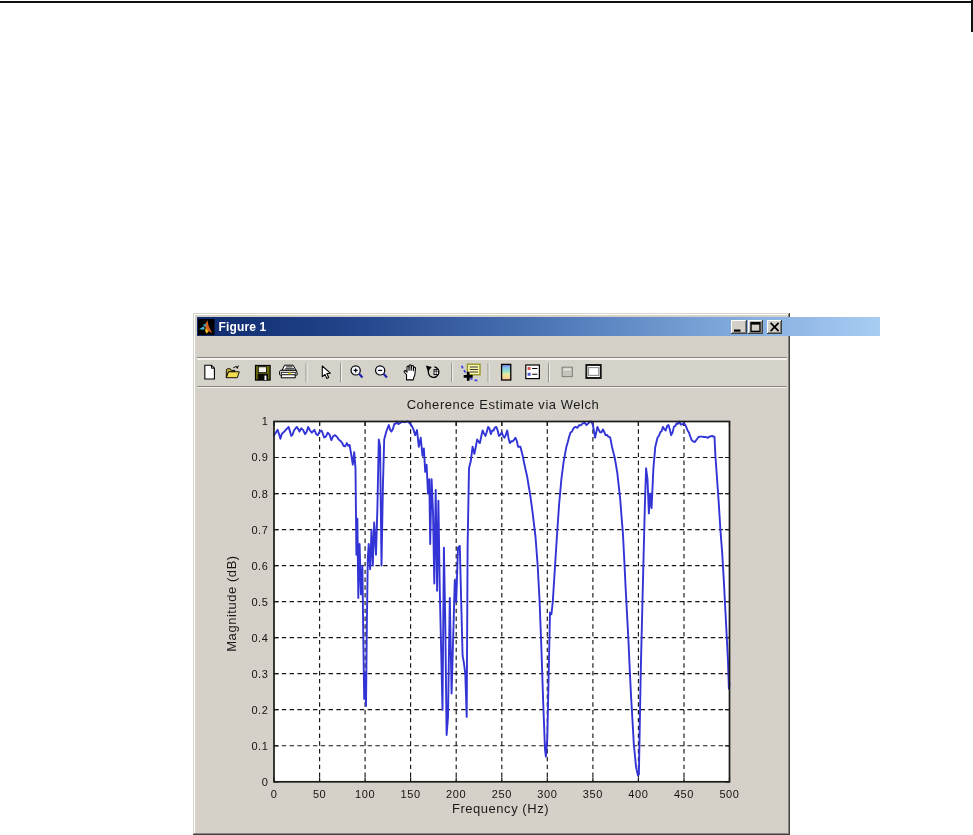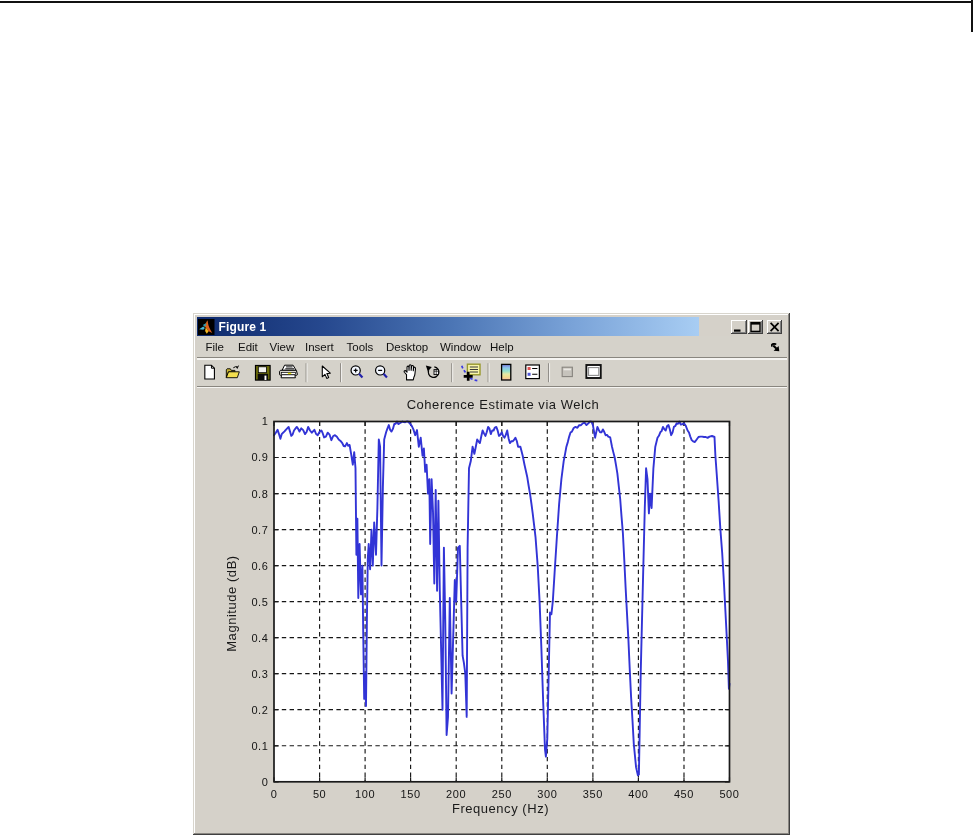--- a/index.html
+++ b/index.html
@@ -5,21 +5,21 @@
 html,body{margin:0;padding:0;}
 body{width:973px;height:835px;position:relative;overflow:hidden;background:#ffffff;
      font-family:"Liberation Sans", sans-serif;}
 .abs{position:absolute;}
 #topline{left:0;top:1px;width:973px;height:1.6px;background:#111111;}
 #rightline{left:971.2px;top:0;width:1.6px;height:31.5px;background:#111111;}
 
 #win{left:193.4px;top:313.4px;filter:blur(0.33px);width:596.4px;height:521.2px;background:#d5d1c9;
      box-shadow: inset -1px -1px 0 #404040, inset 1px 1px 0 #d8d5cd,
                  inset -2px -2px 0 #8a8782, inset 2px 2px 0 #ffffff;}
-#titlebar{left:3.6px;top:4.1px;width:502px;height:19px;
+#titlebar{left:3.6px;top:4.1px;width:683px;height:19px;
           background:linear-gradient(to right,#0e2a6d 0%,#26488e 25%,#4a74b4 50%,#7aa3d8 75%,#a8cdf3 100%);}
 #mlicon{left:1.5px;top:1.2px;width:16.5px;height:16.5px;}
 #wtitle{left:21.5px;top:3px;color:#ffffff;font-size:12px;font-weight:bold;letter-spacing:0.15px;}
 .capbtn{top:2.3px;width:15.6px;height:14.4px;background:#d4d0c8;
         box-shadow: inset -1px -1px 0 #404040, inset 1px 1px 0 #ffffff,
                     inset -2px -2px 0 #808080, inset 2px 2px 0 #d4d0c8;}
 #btnmin{left:534.3px;} #btnmax{left:550.6px;} #btnclose{left:569.8px;}
 #menubar{left:3.6px;top:23.1px;width:589.6px;height:20.9px;background:#d5d2ca;}
 .mi{position:absolute;top:4.5px;font-size:11.5px;color:#111111;}
 #menusep{left:3.6px;top:44px;width:589.6px;height:2.4px;
@@ -53,35 +53,20 @@
       <svg width="15.6" height="14.4" viewBox="0 0 15.6 14.4" style="position:absolute;left:0;top:0">
         <rect x="3" y="2.6" width="9" height="8.8" fill="none" stroke="#000" stroke-width="1.4"></rect>
         <rect x="3" y="2.6" width="9" height="2" fill="#000"></rect>
         </svg>
     </div>
     <div class="abs capbtn" id="btnclose">
       <svg width="15.6" height="14.4" viewBox="0 0 15.6 14.4" style="position:absolute;left:0;top:0">
         <path d="M3.6 2.8 L11.6 11.2 M11.6 2.8 L3.6 11.2" stroke="#000" stroke-width="1.7"></path>
         </svg>
     </div>
-  </div>
-  <div class="abs" id="menubar">
-    <span class="mi" style="left:8.5px">File</span>
-    <span class="mi" style="left:41px">Edit</span>
-    <span class="mi" style="left:72.5px">View</span>
-    <span class="mi" style="left:108px">Insert</span>
-    <span class="mi" style="left:149.5px">Tools</span>
-    <span class="mi" style="left:189px">Desktop</span>
-    <span class="mi" style="left:243px">Window</span>
-    <span class="mi" style="left:293px">Help</span>
-    <svg class="abs" style="left:574.5px;top:7px" width="9" height="9" viewBox="0 0 9 9">
-      <path d="M0.7 3.6 Q0.3 1.0 3.0 0.9 Q4.3 0.85 5.0 1.7" stroke="#000" stroke-width="1.9" fill="none"></path>
-      <path d="M2.2 2.6 L5.6 5.8" stroke="#000" stroke-width="2.1"></path>
-      <path d="M8.3 8.3 L2.6 7.8 L7.6 2.9 Z" fill="#000"></path>
-    </svg>
   </div>
   <div class="abs" id="menusep"></div>
   <div class="abs" id="toolbar">
     <svg width="589.6" height="27.7" viewBox="197 359.8 589.6 27.7" style="position:absolute;left:0;top:0">
         <rect x="305.5" y="363" width="1" height="19" fill="#8d8a84"></rect>
         <rect x="306.5" y="363" width="1" height="19" fill="#f2f1ee"></rect>
         <rect x="340.0" y="363" width="1" height="19" fill="#8d8a84"></rect>
         <rect x="341.0" y="363" width="1" height="19" fill="#f2f1ee"></rect>
         <rect x="451.2" y="363" width="1" height="19" fill="#8d8a84"></rect>
         <rect x="452.2" y="363" width="1" height="19" fill="#f2f1ee"></rect>

